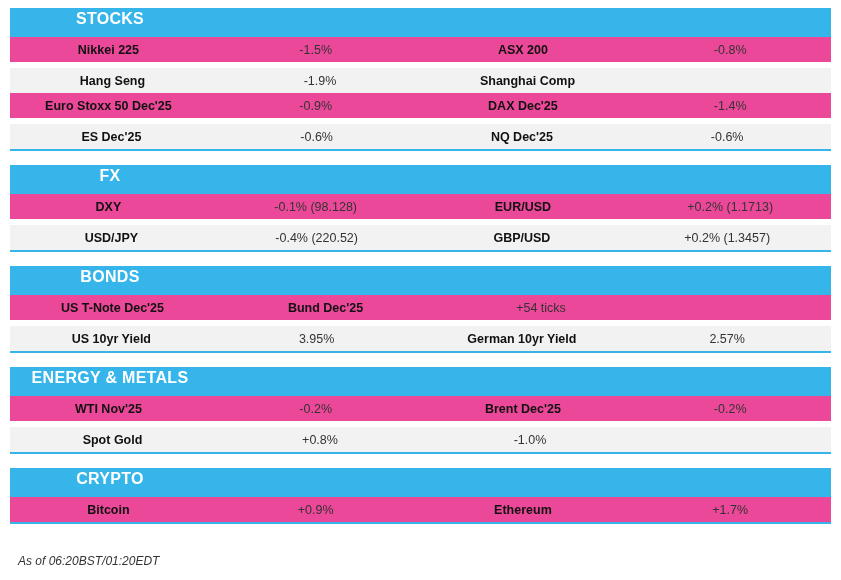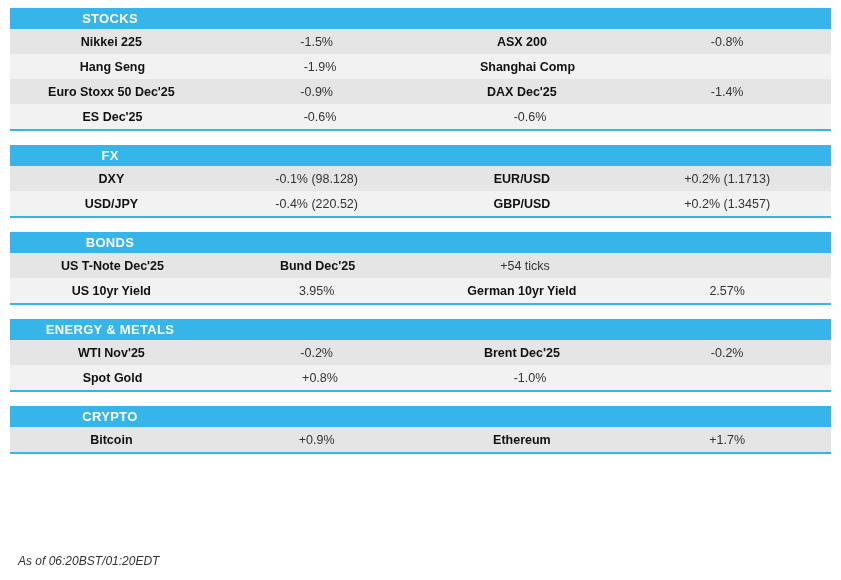--- a/index.html
+++ b/index.html
@@ -20,44 +20,46 @@
     position: relative;
     box-sizing: border-box;
     padding: 8px 10px 0 10px;
   }
   .section {
     margin-bottom: 14px;
   }
   .section-header {
     background: #35b5ea;
     color: #ffffff;
-    font-size: 13px;
+    font-size: 16px;
     font-weight: bold;
     letter-spacing: 0.3px;
-    height: 21px;
+    height: 29px;
     line-height: 21px;
     padding-left: 0;
     text-align: left;
   }
   .section-header .hdr-text {
     display: inline-block;
     width: 200px;
     text-align: center;
   }
   .row {
     display: flex;
     height: 25px;
     align-items: center;
     font-size: 12.5px;
   }
   .row.alt {
     background: #f2f2f2;
+    margin-top: 6px;
   }
   .row.plain {
-    background: #e5e5e5;
+    background: #ec4899;
+    gap: 8px;
   }
   .cell {
     box-sizing: border-box;
   }
   .label {
     width: 205px;
     text-align: center;
     font-weight: bold;
     color: #111111;
     white-space: nowrap;
@@ -104,20 +106,21 @@
     </div>
     <div class="row plain">
       <div class="cell label">Euro Stoxx 50 Dec'25</div>
       <div class="cell value">-0.9%</div>
       <div class="cell label">DAX Dec'25</div>
       <div class="cell value">-1.4%</div>
     </div>
     <div class="row alt">
       <div class="cell label">ES Dec'25</div>
       <div class="cell value">-0.6%</div>
+      <div class="cell label">NQ Dec'25</div>
       <div class="cell value">-0.6%</div>
     </div>
     <div class="section-footer"></div>
   </div>
 
   <div class="section">
     <div class="section-header">
       <span class="hdr-text">FX</span>
     </div>
     <div class="row plain">

